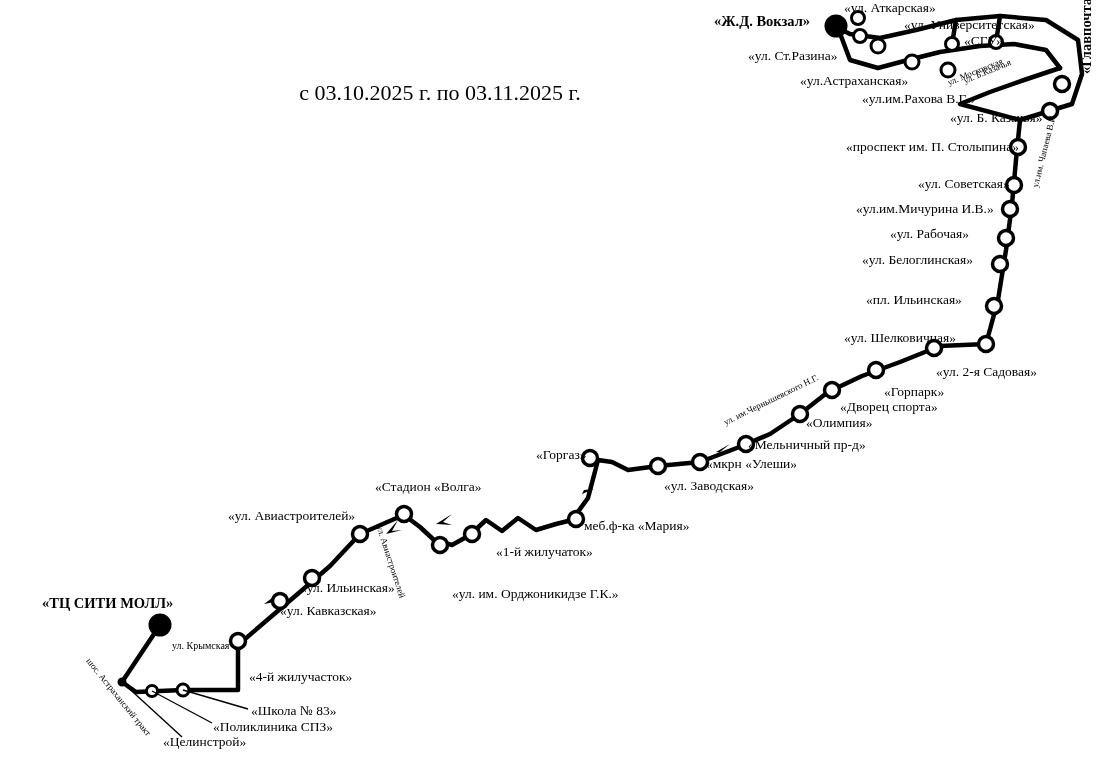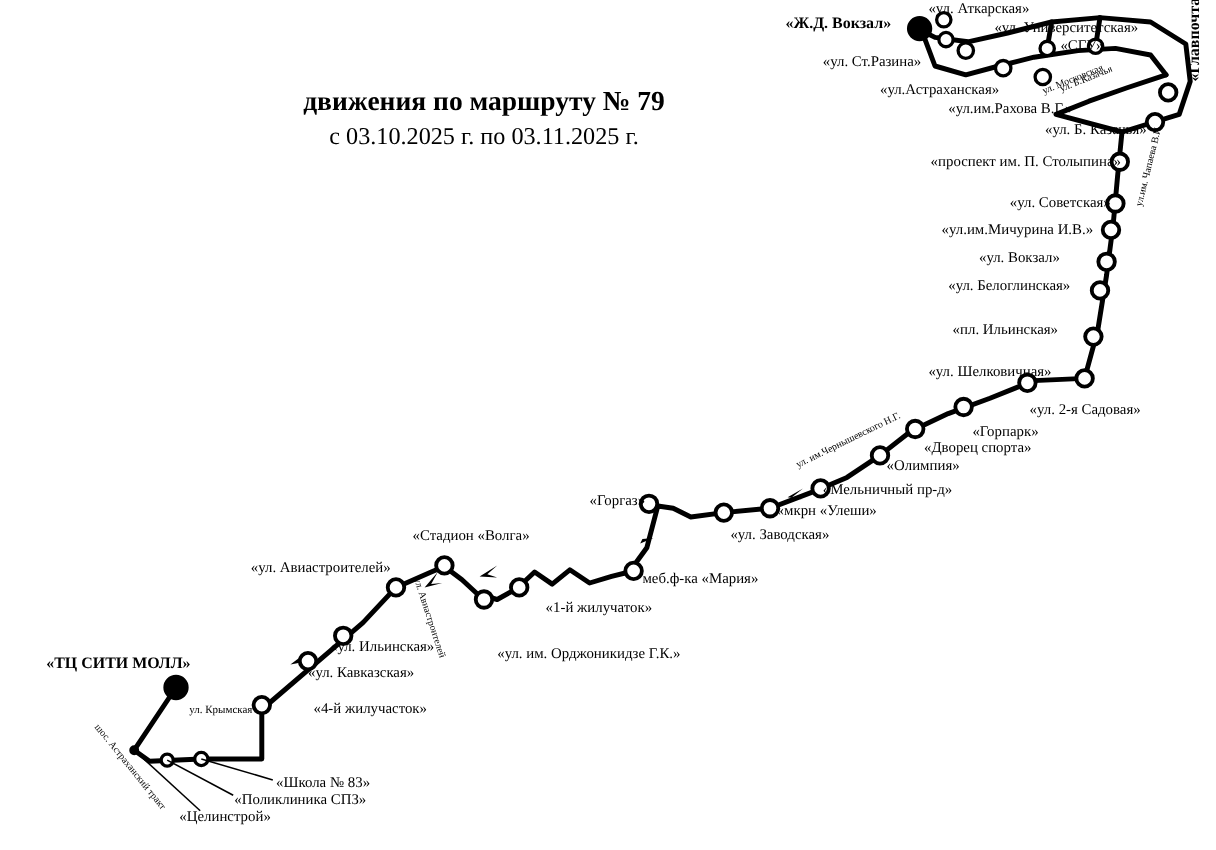--- a/index.html
+++ b/index.html
@@ -109,50 +109,49 @@
   </g>
 
   <g stroke="#000" stroke-width="1.4" fill="none">
     <path d="M122,682 L182,737"></path>
     <path d="M152,691 L212,723"></path>
     <path d="M183,690 L248,709"></path>
   </g>
 </svg>
 
 <div class="title">
-  <div class="l2">движения по маршруту № 79</div>
   <div class="l4">с 03.10.2025 г. по 03.11.2025 г.</div>
 </div>
 
 <div class="lbl b" style="left:42px;top:595px;">«ТЦ СИТИ МОЛЛ»</div>
 <div class="lbl b" style="left:714px;top:13px;">«Ж.Д. Вокзал»</div>
 
 <div class="lbl" style="left:163px;top:734px;">«Целинстрой»</div>
 <div class="lbl" style="left:213px;top:719px;">«Поликлиника СПЗ»</div>
 <div class="lbl" style="left:251px;top:703px;">«Школа № 83»</div>
-<div class="lbl" style="left:249px;top:636px;margin-left:36px;">«4-й жилучасток»</div>
+<div class="lbl" style="left:249px;top:669px;">«4-й жилучасток»</div>
 <div class="lbl" style="left:280px;top:603px;">«ул. Кавказская»</div>
 <div class="lbl" style="left:300px;top:580px;">«ул. Ильинская»</div>
 <div class="lbl" style="left:228px;top:508px;">«ул. Авиастроителей»</div>
 <div class="lbl" style="left:375px;top:479px;">«Стадион «Волга»</div>
 <div class="lbl" style="left:452px;top:564px;margin-top:22px;">«ул. им. Орджоникидзе Г.К.»</div>
 <div class="lbl" style="left:496px;top:544px;">«1-й жилучаток»</div>
 <div class="lbl" style="left:536px;top:447px;">«Горгаз»</div>
 <div class="lbl" style="left:584px;top:518px;">меб.ф-ка «Мария»</div>
 <div class="lbl" style="left:664px;top:478px;">«ул. Заводская»</div>
 <div class="lbl" style="left:706px;top:456px;">«мкрн «Улеши»</div>
 <div class="lbl" style="left:748px;top:437px;">«Мельничный пр-д»</div>
 <div class="lbl" style="left:806px;top:415px;">«Олимпия»</div>
 <div class="lbl" style="left:840px;top:399px;">«Дворец спорта»</div>
 <div class="lbl" style="left:884px;top:384px;">«Горпарк»</div>
 <div class="lbl" style="left:936px;top:364px;">«ул. 2-я Садовая»</div>
 <div class="lbl" style="left:844px;top:330px;">«ул. Шелковичная»</div>
 <div class="lbl" style="left:866px;top:292px;">«пл. Ильинская»</div>
 <div class="lbl" style="left:862px;top:252px;">«ул. Белоглинская»</div>
-<div class="lbl" style="left:890px;top:226px;">«ул. Вокзал»</div>
+<div class="lbl" style="left:890px;top:226px;">«ул. Рабочая»</div>
 <div class="lbl" style="left:856px;top:201px;">«ул.им.Мичурина И.В.»</div>
 <div class="lbl" style="left:918px;top:176px;">«ул. Советская»</div>
 <div class="lbl" style="left:846px;top:139px;">«проспект им. П. Столыпина»</div>
 <div class="lbl" style="left:950px;top:110px;">«ул. Б. Казачья»</div>
 <div class="lbl" style="left:862px;top:91px;">«ул.им.Рахова В.Г.»</div>
 <div class="lbl" style="left:800px;top:73px;">«ул.Астраханская»</div>
 <div class="lbl b rot-90" style="left:1078px;top:74px;">«Главпочтамт»</div>
 <div class="lbl" style="left:964px;top:33px;">«СГУ»</div>
 <div class="lbl" style="left:904px;top:17px;">«ул. Университетская»</div>
 <div class="lbl" style="left:844px;top:0px;">«ул. Аткарская»</div>

